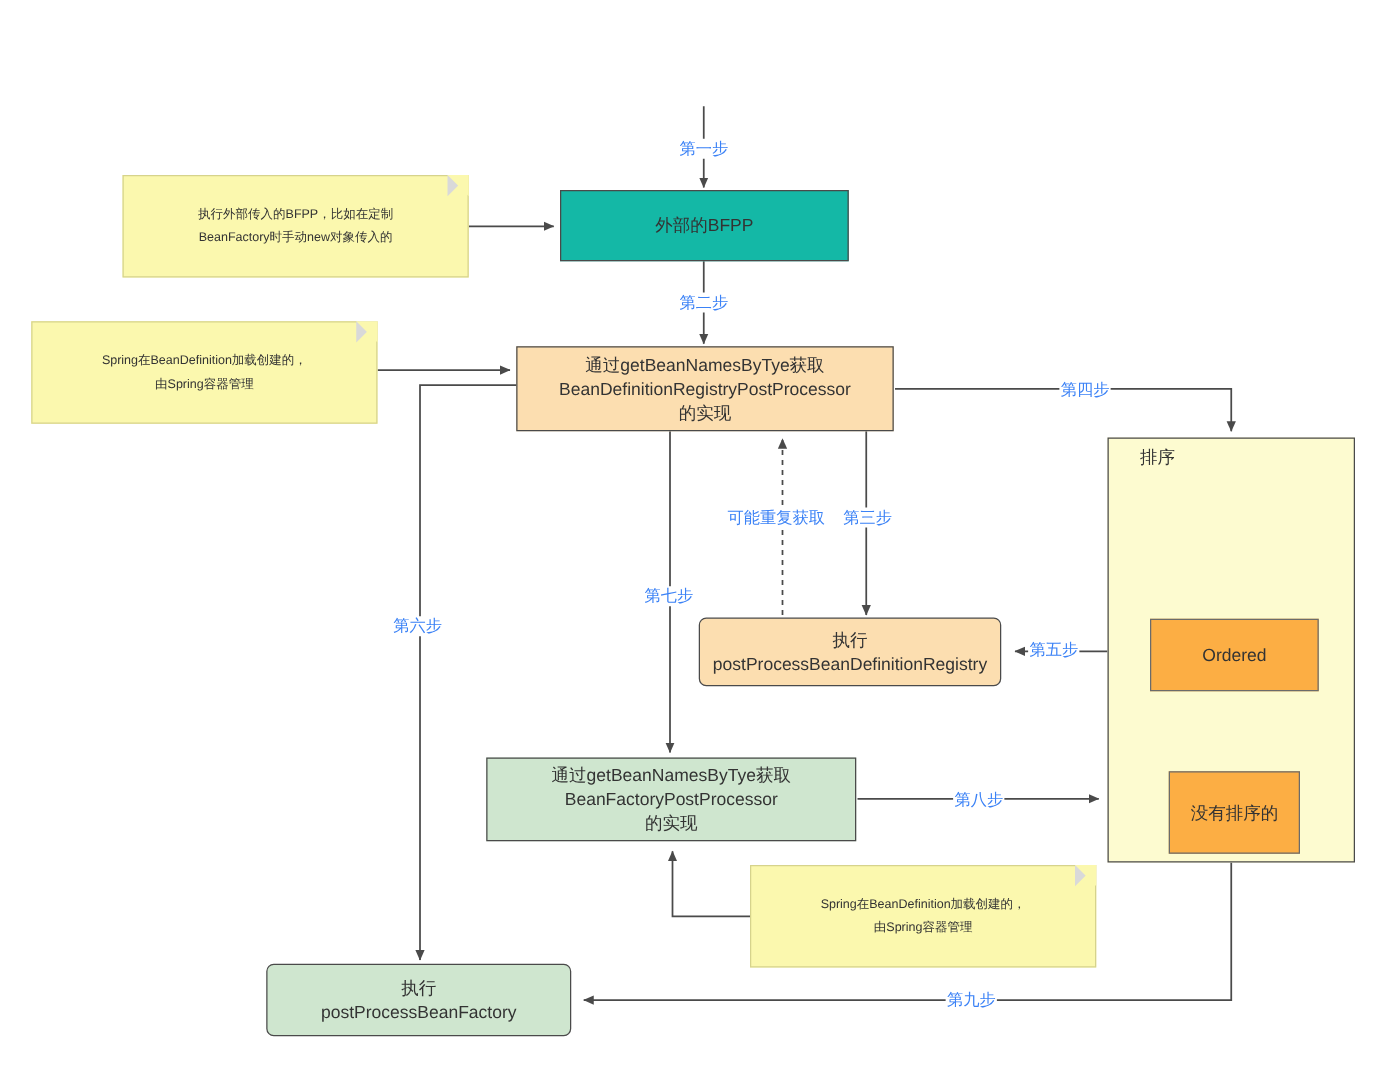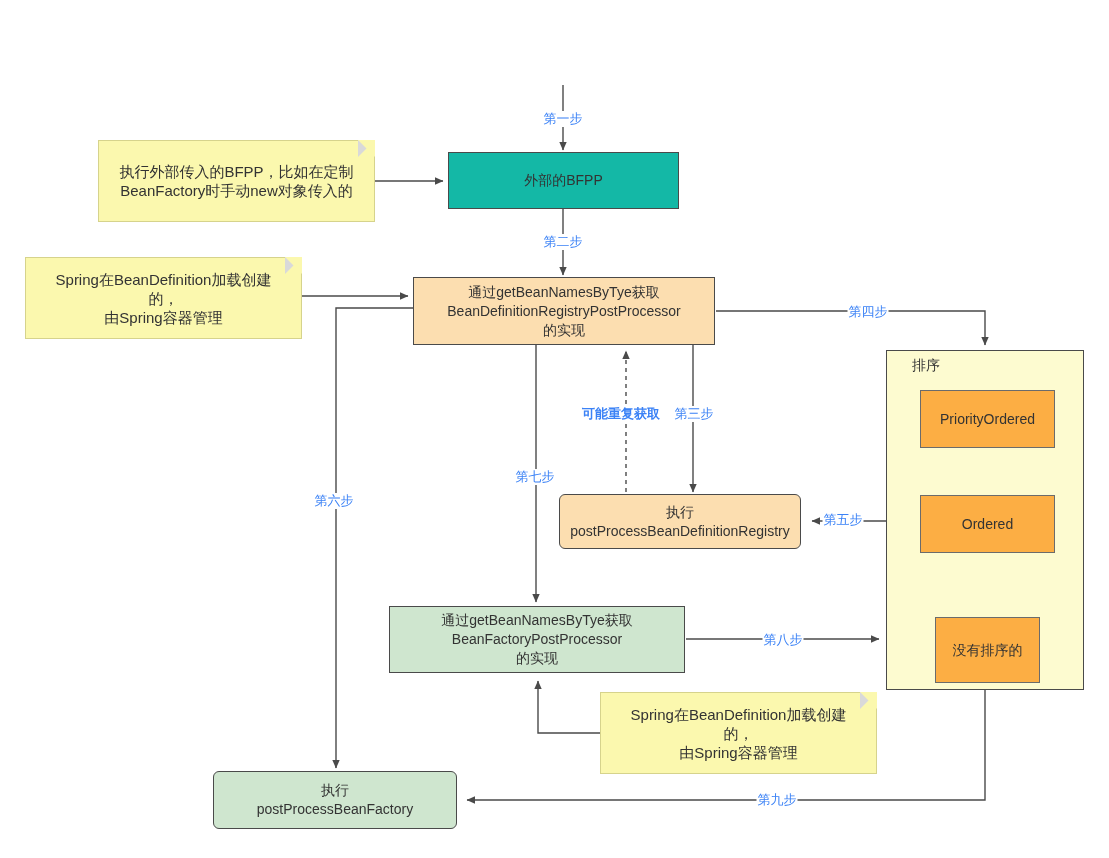--- a/index.html
+++ b/index.html
@@ -48,21 +48,21 @@
   .node.amber   { background: #fcae44; border-color: #6b6b6b; }
   .node.rounded { border-radius: 6px; }
   .node.title   { font-weight: bold; font-size: 15px; }
 
   .note {
     position: absolute;
     box-sizing: border-box;
     background: #fbf8ae;
     border: 1px solid #d6d38c;
     color: #333333;
-    font-size: 15px;
+    font-size: 10px;
     line-height: 19px;
     display: flex;
     align-items: center;
     justify-content: center;
     text-align: center;
     white-space: pre-line;
     padding: 6px 20px;
   }
   .note::after {
     content: "";
@@ -165,21 +165,20 @@
   <div class="node orange rounded" style="left:559px; top:494px; width:242px; height:55px;">执行
 postProcessBeanDefinitionRegistry</div>
 
   <div class="node green" style="left:389px; top:606px; width:296px; height:67px;">通过getBeanNamesByTye获取
 BeanFactoryPostProcessor
 的实现</div>
 
   <div class="node green rounded" style="left:213px; top:771px; width:244px; height:58px;">执行
 postProcessBeanFactory</div>
 
-  <div class="node amber" style="left:920px; top:390px; width:135px; height:58px;">PriorityOrdered</div>
 
   <div class="node amber" style="left:920px; top:495px; width:135px; height:58px;">Ordered</div>
 
   <div class="node amber" style="left:935px; top:617px; width:105px; height:66px;">没有排序的</div>
 
   <div class="note" style="left:98px; top:140px; width:277px; height:82px;">执行外部传入的BFPP，比如在定制
 BeanFactory时手动new对象传入的</div>
 
   <div class="note" style="left:25px; top:257px; width:277px; height:82px;">Spring在BeanDefinition加载创建的，
 由Spring容器管理</div>
@@ -189,15 +188,15 @@
 
   <div class="elabel" style="left:563px; top:119px;">第一步</div>
   <div class="elabel" style="left:563px; top:242px;">第二步</div>
   <div class="elabel" style="left:694px; top:414px;">第三步</div>
   <div class="elabel" style="left:868px; top:312px;">第四步</div>
   <div class="elabel" style="left:843px; top:520px;">第五步</div>
   <div class="elabel" style="left:334px; top:501px;">第六步</div>
   <div class="elabel" style="left:535px; top:477px;">第七步</div>
   <div class="elabel" style="left:783px; top:640px;">第八步</div>
   <div class="elabel" style="left:777px; top:800px;">第九步</div>
-  <div class="elabel" style="left:621px; top:414px;font-weight:bold;">可能重复获取</div>
+  <div class="elabel" style="left:621px; top:414px;">可能重复获取</div>
 
 </div>
 
 </body></html>

